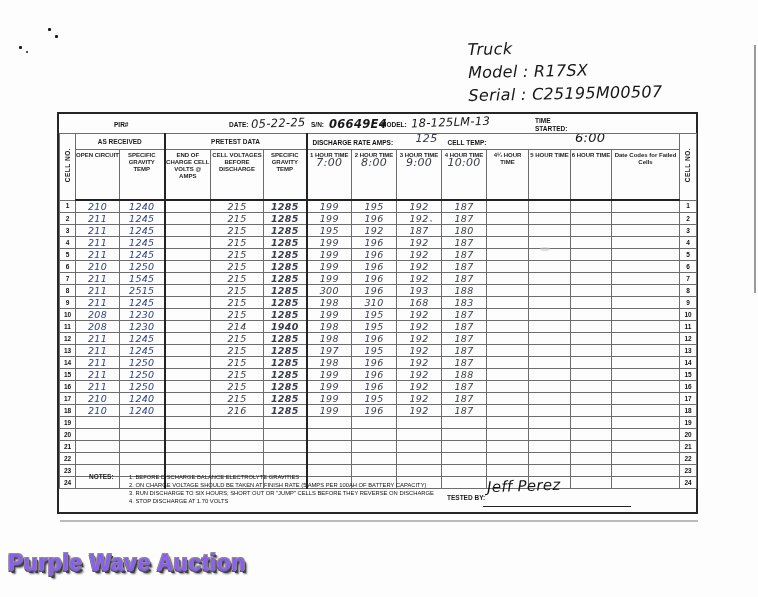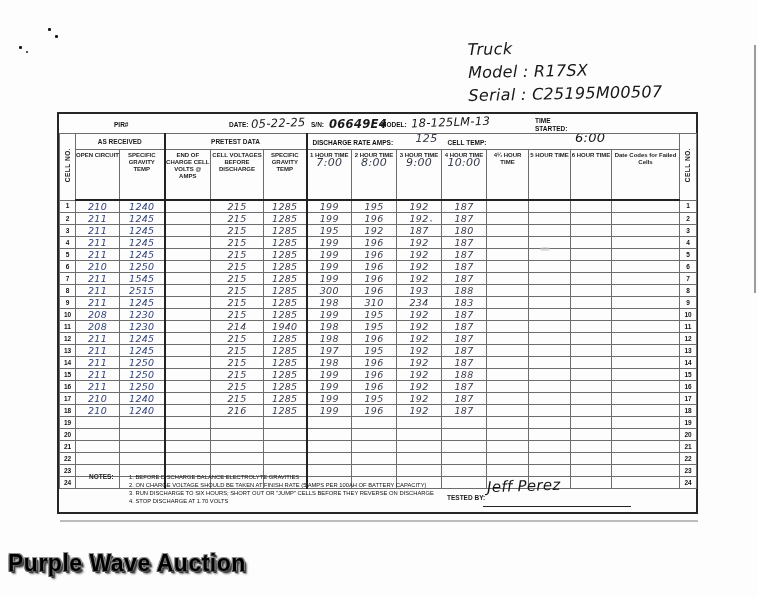--- a/index.html
+++ b/index.html
@@ -30,38 +30,38 @@
                 vertical-align:middle;}
   tr.grouprow td{height:15px;font-size:6.5px;font-weight:bold;}
   tr.headrow td{height:47px;font-size:6px;font-weight:bold;vertical-align:top;
                 line-height:7px;padding-top:2px;}
   tr.headrow td .htime{display:block;font-size:11px;font-weight:normal;}
   td.vcell{font-size:5.5px;font-weight:bold;}
   td.vcell span{writing-mode:vertical-rl;transform:rotate(180deg);letter-spacing:.5px;display:inline-block;}
   tbody td{height:11px;font-size:9.5px;line-height:10px;}
   tbody td.num{font-size:6.5px;font-weight:bold;color:#111;}
   .b-left{border-left:2px solid #222 !important;}
-  .b-right{border-right:2px solid #222 !important;}
+  .b-right{border-right:2px solid #222 !important;font-weight:bold;}
   tr.headrow td{border-bottom:2px solid #222;}
   td.strip{position:relative;text-align:left;}
   td.dcodes{font-size:6.5px;vertical-align:bottom;padding-bottom:8px;line-height:8px;}
   
   .notes{position:absolute;left:0;bottom:0;width:100%;height:43px;}
   .notes .nlabel{position:absolute;left:30px;top:4px;font-size:6.5px;font-weight:bold;}
   .notes .nlines{position:absolute;left:70px;top:4px;font-size:5.8px;line-height:8px;color:#111;}
   .tested-label{position:absolute;left:388px;top:25px;font-size:6.5px;font-weight:bold;}
   .signature{position:absolute;left:428px;top:8px;font-size:15px;transform:rotate(-2deg);}
   .sigline{position:absolute;left:424px;top:37px;width:148px;border-bottom:1px solid #222;}
   
   .edge-line{position:absolute;left:754px;top:45px;width:2px;height:248px;background:#4a4a4a;opacity:.55;}
   .bottom-shadow{position:absolute;left:60px;top:520px;width:638px;height:2px;background:#bcbcbc;}
   .stray{position:absolute;font-size:9px;color:#444;}
   .smudge{position:absolute;width:10px;height:4px;background:#c9c9c9;border-radius:50%;opacity:.6;}
   
-  .watermark{position:absolute;left:8px;top:550px;font-size:23px;font-weight:800;color:#000000;
+  .watermark{position:absolute;left:8px;top:550px;font-size:23px;font-weight:800;color:#8b5cf6;
              letter-spacing:.5px;
              text-shadow:-1px -1px 0 #909090,1px -1px 0 #8a8a8a,-1px 1px 0 #5c5c5c,
                          1px 1px 0 #4a4a4a,2px 2px 0 #3d3d3d,3px 3px 2px #6b6b6b;}
 </style>
 </head>
 <body>
 
 <div class="page">
 
   <div class="speck" style="left:48px;top:28px;width:3px;height:3px;"></div>
@@ -276,21 +276,21 @@
           </tr>
           <tr>
             <td class="num">9</td>
             <td class="hw ink-blue">211</td>
             <td class="hw ink-blue">1245</td>
             <td class="b-left"></td>
             <td class="hw ink-dark">215</td>
             <td class="hw ink-dark b-right">1285</td>
             <td class="hw ink-dark">198</td>
             <td class="hw ink-dark">310</td>
-            <td class="hw ink-dark">234</td>
+            <td class="hw ink-dark">168</td>
             <td class="hw ink-dark">183</td>
             <td></td>
             <td></td>
             <td></td>
             <td></td>
             <td class="num">9</td>
           </tr>
           <tr>
             <td class="num">10</td>
             <td class="hw ink-blue">208</td>

